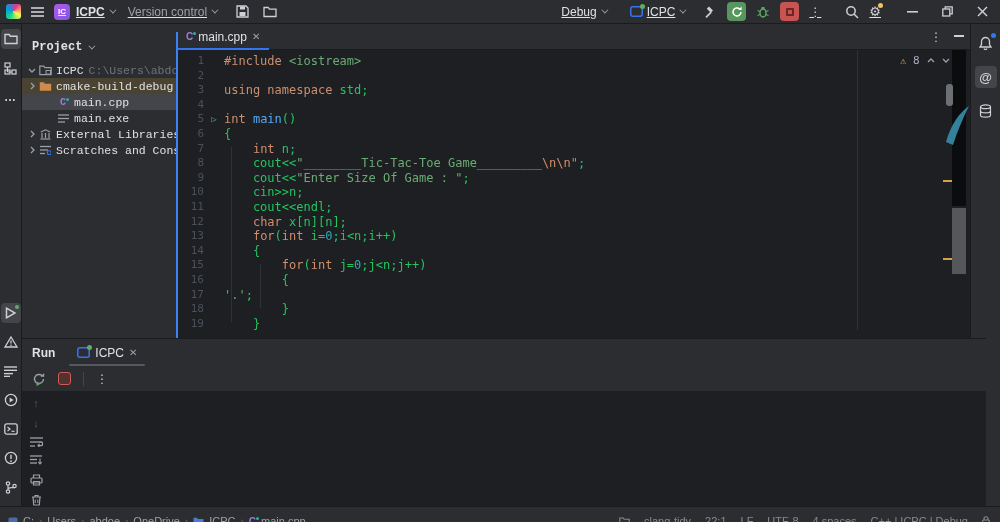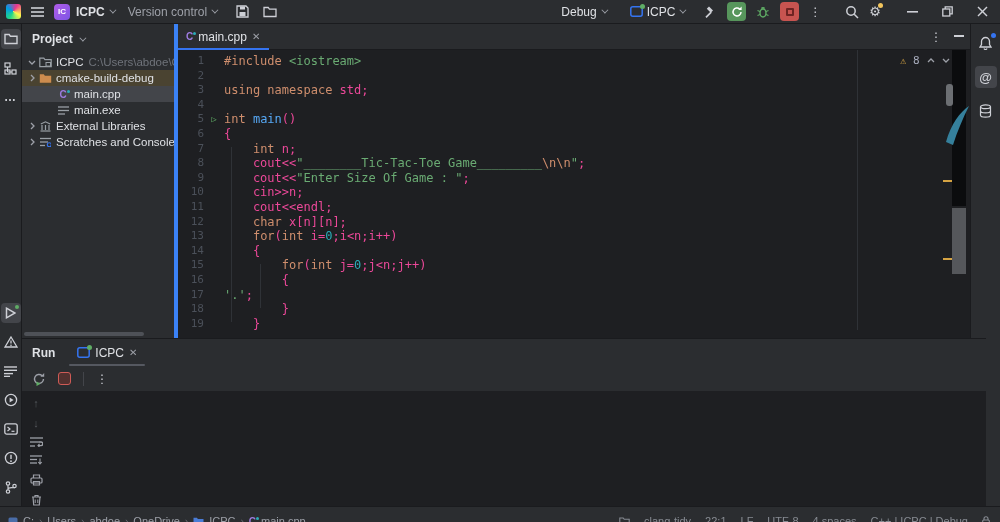--- a/index.html
+++ b/index.html
@@ -7,21 +7,21 @@
   #app {
     position:relative; width:1000px; height:522px; overflow:hidden;
     background:#2b2d30; font-family:"Liberation Sans", sans-serif;
     color:#dfe1e5; font-size:12px; -webkit-font-smoothing:antialiased;
   }
   .mono { font-family:"DejaVu Sans Mono", monospace; }
 
   
   #titlebar { position:absolute; top:0; left:0; right:0; height:24px;
     background:#2b2d30; border-bottom:1px solid #1a1b1e;
-    display:flex; align-items:center; }
+    display:flex; align-items:center;text-decoration:underline; }
   .tb-left { display:flex; align-items:center; gap:6px; padding-left:6px; }
   .tb-right { margin-left:auto; display:flex; align-items:center; gap:10px; padding-right:12px; }
   .tb-item { display:flex; align-items:center; gap:4px; color:#dfe1e5; }
   .tb-dim { color:#9da0a8; }
   .applogo { width:15px; height:15px; border-radius:3px;
     background:conic-gradient(from 210deg,#21d789,#009ae5,#ed358c,#fcf84a,#21d789); }
   .hamb { color:#ced0d6; font-size:13px; padding:0 4px; }
   .proj-badge { width:16px; height:16px; border-radius:4px; text-align:center; line-height:16px;
     font-size:8px; font-weight:bold; color:#fff;
     background:linear-gradient(135deg,#b05ce8,#7d55e6); }
@@ -44,22 +44,22 @@
     background:#2b2d30; border-right:1px solid #1a1b1e;
     display:flex; flex-direction:column; align-items:center; padding-top:5px; }
   .strip-btn { width:20px; height:20px; border-radius:4px; display:flex; align-items:center;
     justify-content:center; color:#ced0d6; margin-bottom:9px; position:relative; }
   .strip-btn.active { background:#43454a; }
   .strip-spacer { flex:1; }
   .green-dot { position:absolute; top:2px; right:2px; width:4px; height:4px;
     border-radius:50%; background:#5fad65; }
 
   
-  #project { position:absolute; top:24px; left:22px; width:156px; height:314px;
-    background:#2b2d30; border-right:4px solid #3b82f6; overflow:hidden; }
+  #project { position:absolute; top:32px; left:22px; width:156px; height:314px;
+    background:#2b2d30; border-right:2px solid #3b82f6; overflow:hidden;font-family:Liberation Mono, monospace; }
   #project .hdr { height:30px; display:flex; align-items:center; gap:6px; padding-left:10px;
     font-weight:bold; color:#dfe1e5; }
   .trow { height:16px; display:flex; align-items:center; white-space:nowrap;
     font-size:11.5px; color:#bcbec4; padding-left:4px; }
   .trow .lbl { color:#dfe1e5; margin-left:4px; }
   .trow .path { color:#6f737a; margin-left:5px; }
   .trow.selected { background:#43454a; }
   .trow.excluded { background:#4a4331; }
   .tchev { width:12px; display:inline-flex; justify-content:center; flex:none; }
   .tic { width:14px; display:inline-flex; justify-content:center; flex:none; }
@@ -79,21 +79,21 @@
   .etab .under { position:absolute; left:0; right:0; bottom:0; height:2px; background:#3574f0; }
   .tab-close { color:#9da0a8; font-size:10px; }
   #tab-kebab { position:absolute; right:28px; top:6px; }
   #tab-dash { position:absolute; right:6px; top:11px; width:10px; height:2px; background:#ced0d6; }
 
   #code { position:absolute; top:26px; left:0; right:0; bottom:0; overflow:hidden; }
   .code-line { display:flex; white-space:pre; font-family:"DejaVu Sans Mono",monospace;
     font-size:12px; line-height:14.6px; height:14.6px; }
   .gnum { width:26px; text-align:right; color:#4b5059; font-size:11px; flex:none; }
   .garrow { width:20px; text-align:center; color:#5fad65; font-size:9px; flex:none; line-height:14.6px; }
-  .pl { color:#ec4899; } .kw { color:#cf8e6d; } .str { color:#6aab73; }
+  .pl { color:#22c55e; } .kw { color:#cf8e6d; } .str { color:#6aab73; }
   .esc { color:#cf8e6d; } .num { color:#2aacb8; } .fn { color:#56a8f5;text-align:right; }
   #code-lines { padding-top:4px; }
   .iguide { position:absolute; width:1px; background:#2f3237; }
   #wrapguide { position:absolute; left:679px; top:0; bottom:8px; width:1px; background:#2f3237; }
 
   #inspect { position:absolute; top:4px; left:722px; display:flex; align-items:center; gap:7px;
     font-size:11px; color:#a8adbd; }
   #inspect .warn { color:#d5a343; font-size:10px; }
 
   .stripe-black { position:absolute; left:774px; top:-2px; width:14px; height:158px; background:#0b0c0e; }

